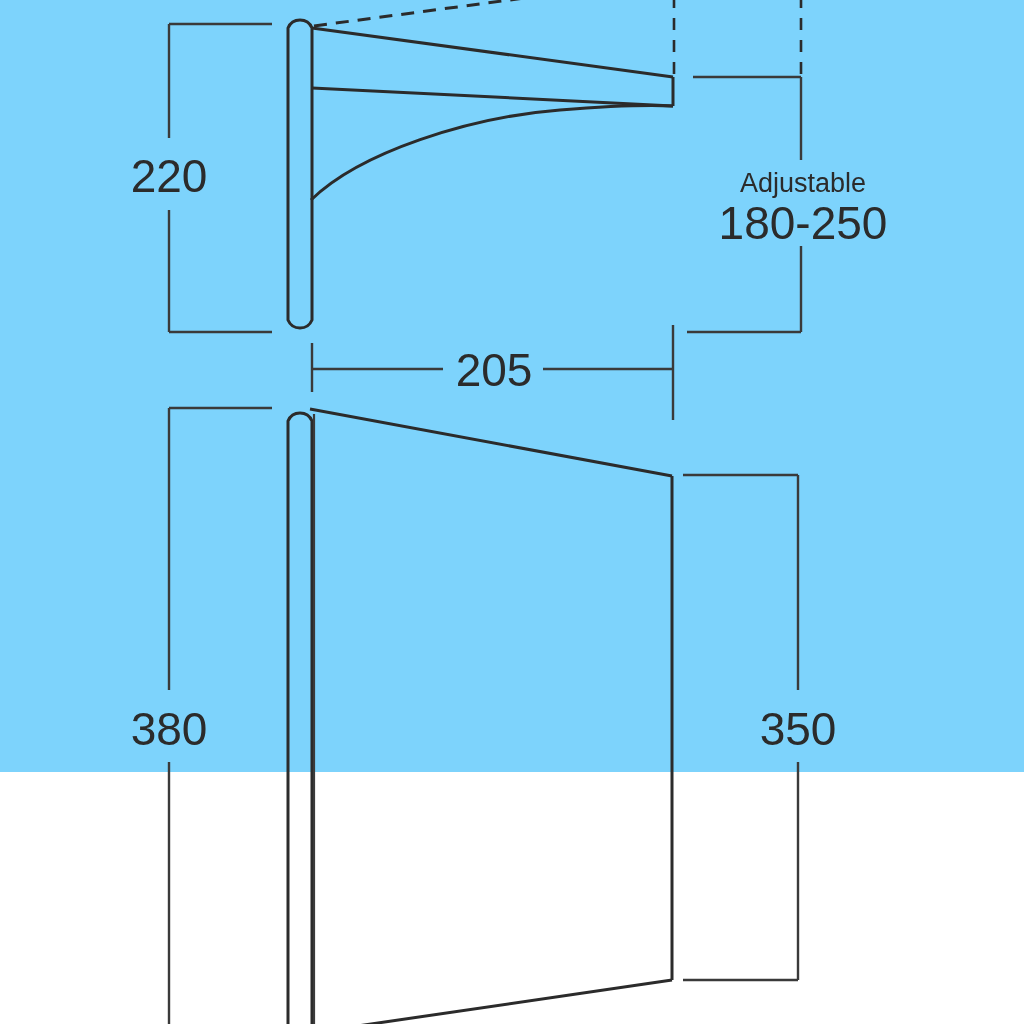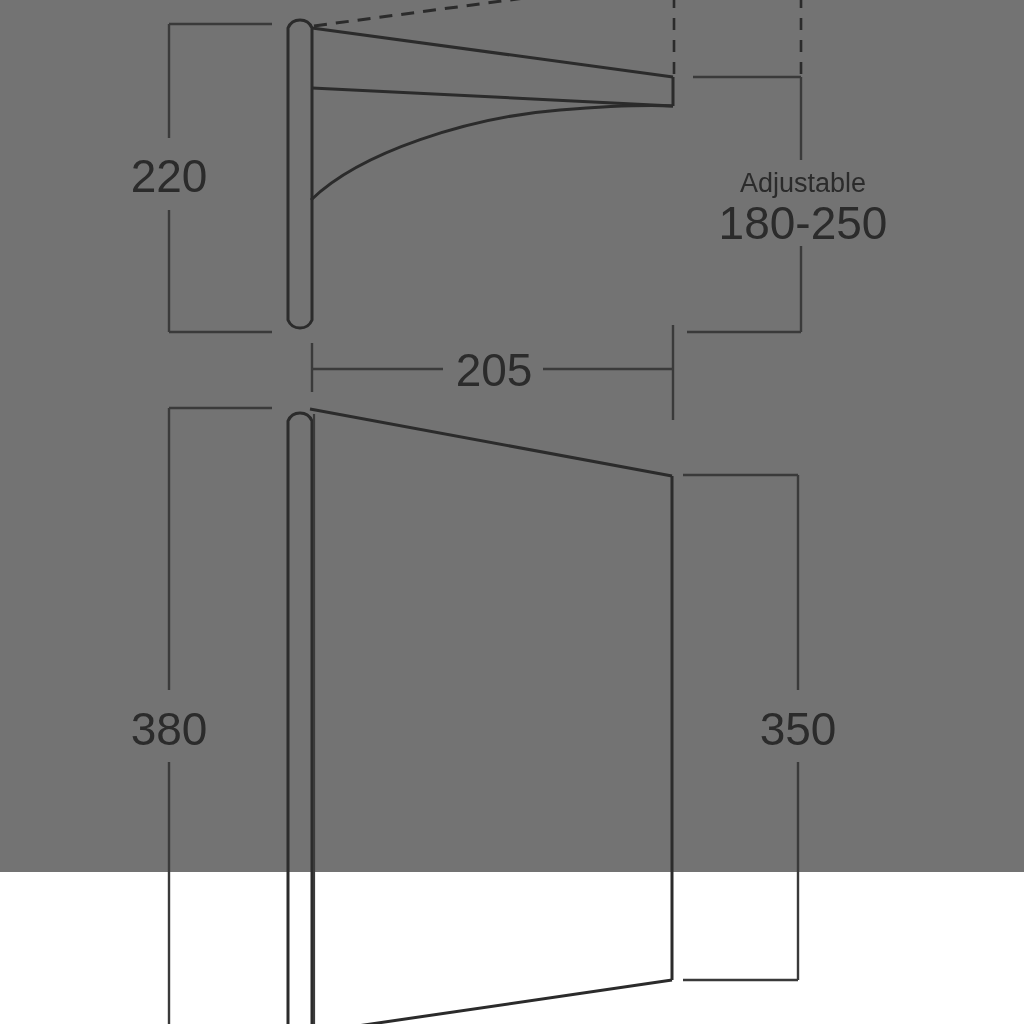--- a/index.html
+++ b/index.html
@@ -10,22 +10,22 @@
   }
   body {
     width: 1024px;
     height: 1024px;
     overflow: hidden;
     font-family: "Liberation Sans", sans-serif;
   }
   #drawing-root {
     position: relative;
     width: 1024px;
-    height: 872px;
-    background: #737373;
+    height: 772px;
+    background: #7dd3fc;
   }
   svg#drawing-svg {
     display: block;
     width: 1024px;
     height: 1024px;
   }
   .line {
     fill: none;
     stroke: #2b2b2b;
     stroke-width: 3;

